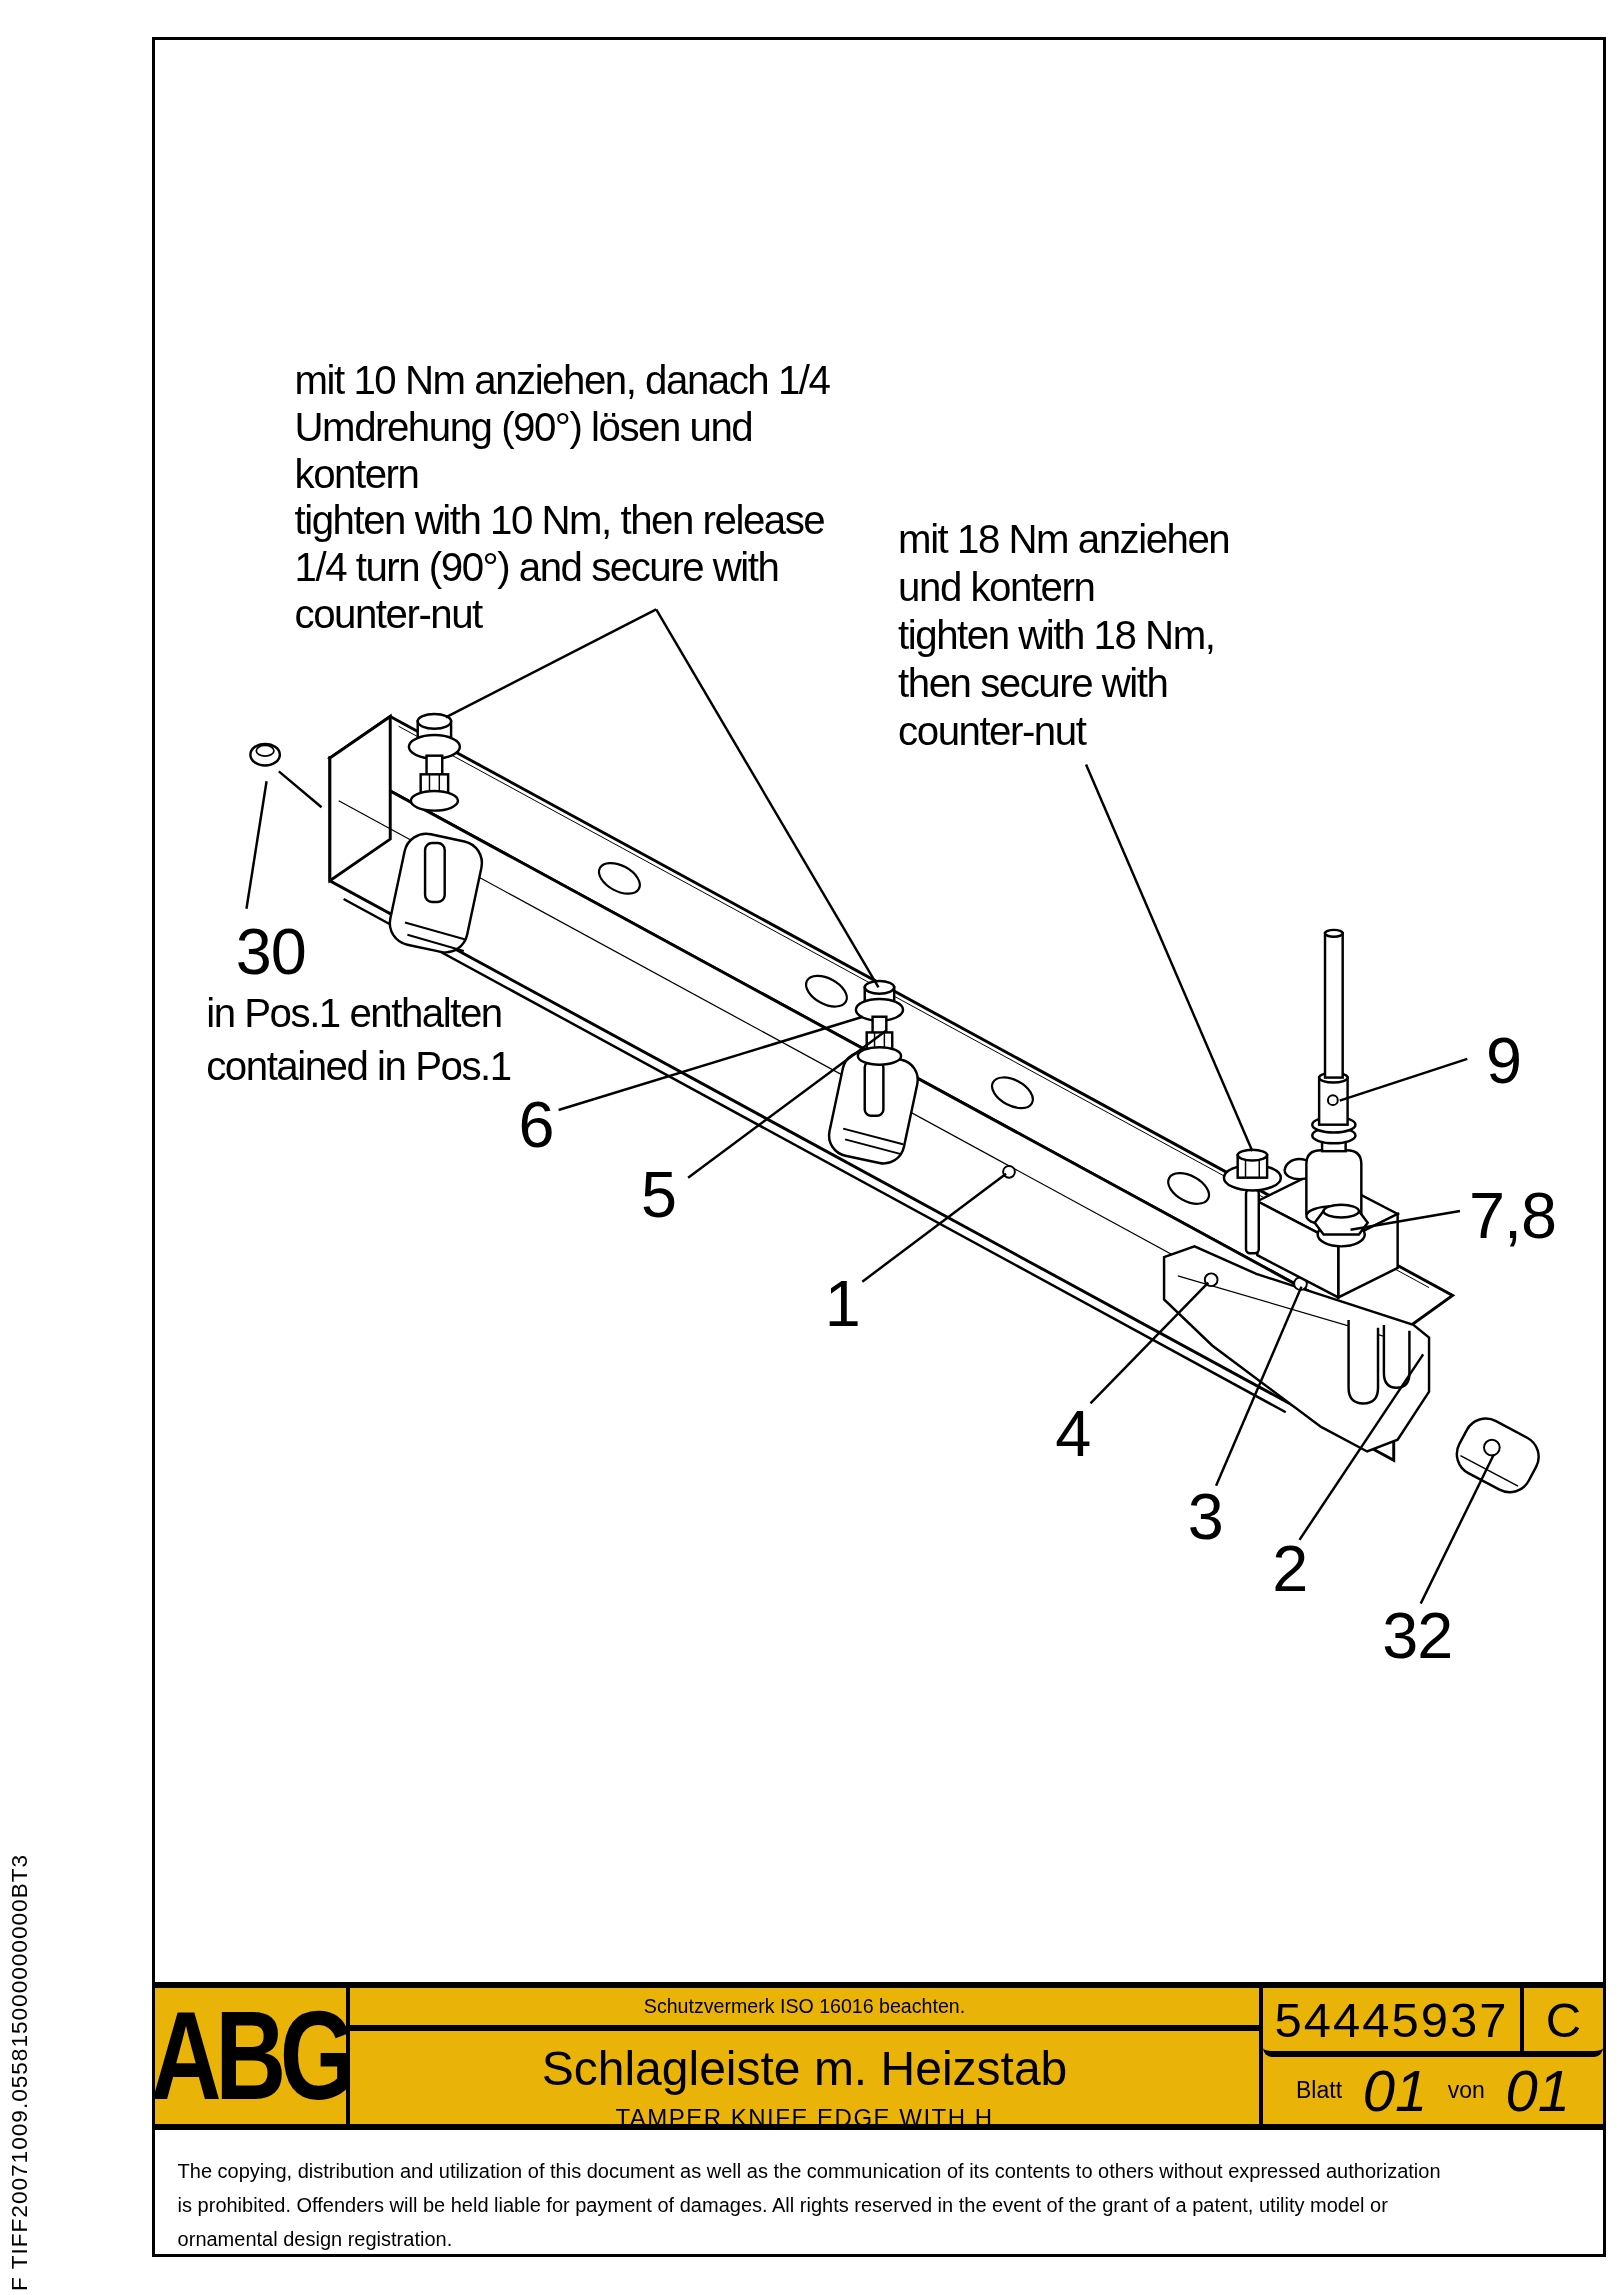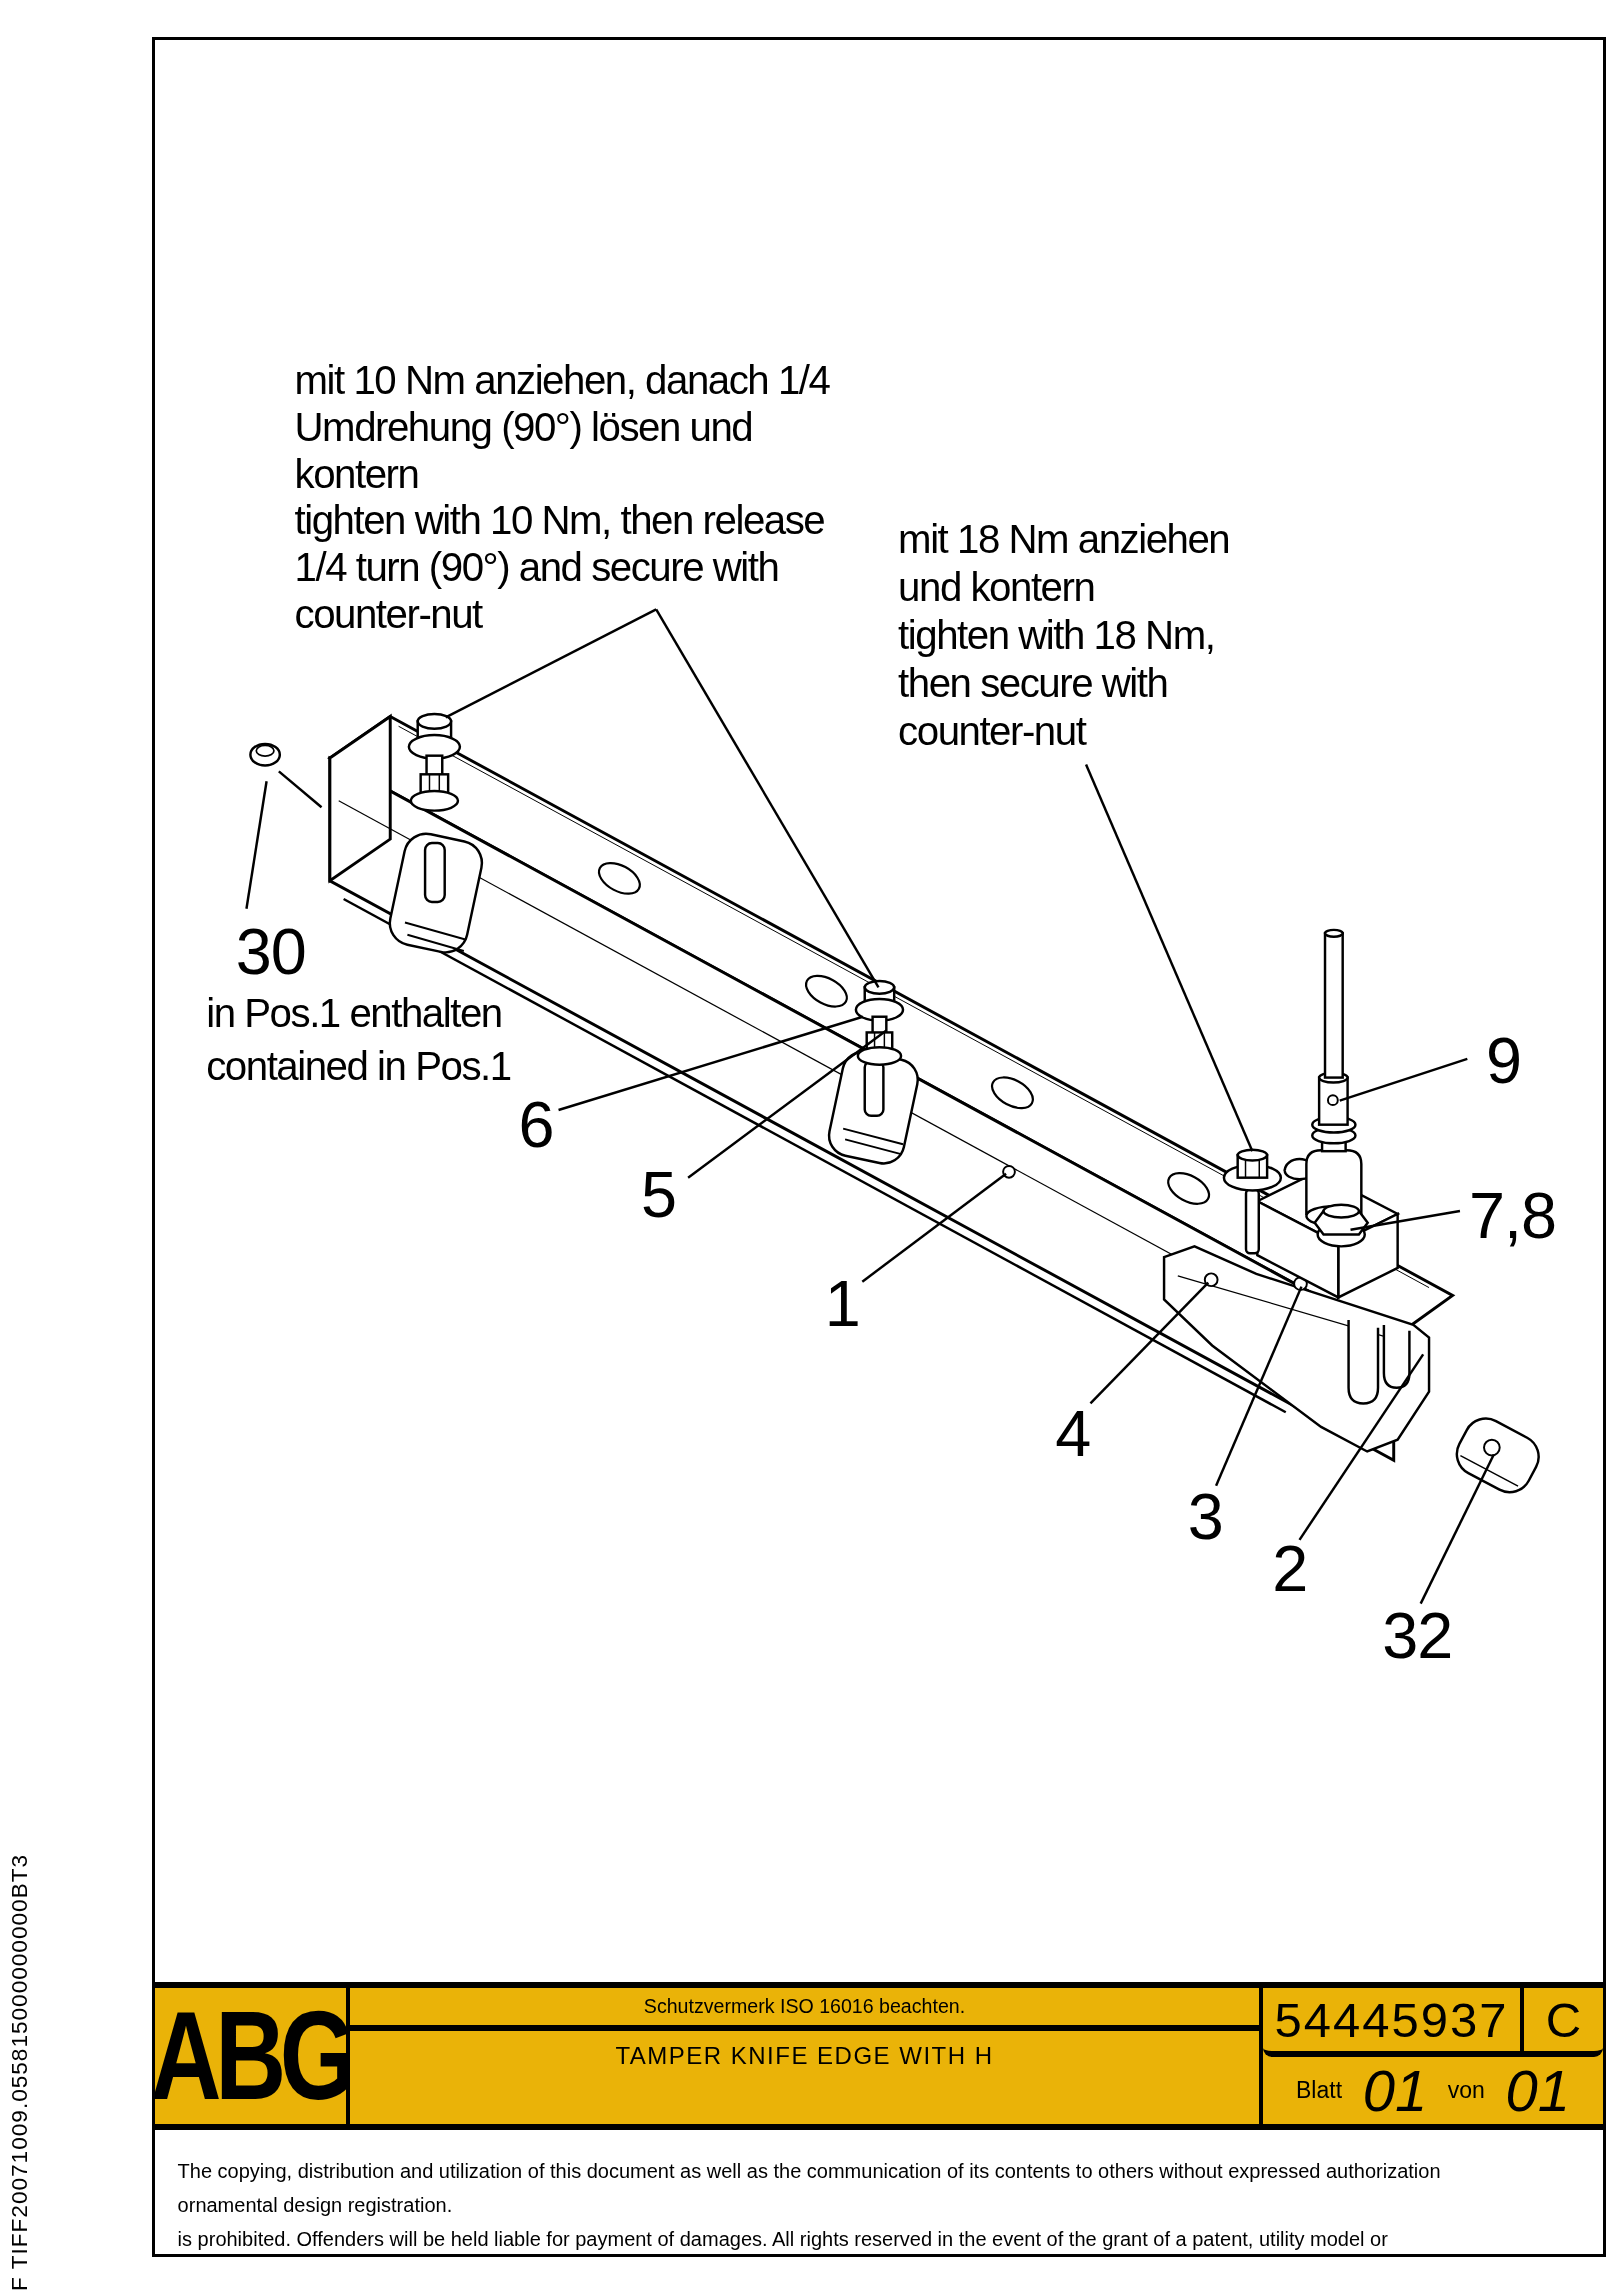--- a/index.html
+++ b/index.html
@@ -212,37 +212,38 @@
   </svg>
 
   <div class="frame">
 
     <div class="titleblock">
       <div class="tb-logo">
         <span>ABG</span>
       </div>
       <div class="tb-center">
         <div class="tb-protect">Schutzvermerk ISO 16016 beachten.</div>
+        <div class="tb-title">Schlagleiste m. Heizstab</div>
         <div class="tb-sub">TAMPER KNIFE EDGE WITH H</div>
       </div>
       <div class="tb-right">
         <div class="tb-right-top">
           <div class="tb-num">54445937</div>
           <div class="tb-rev">C</div>
         </div>
         <div class="tb-right-bot">
           <span class="tb-sheet-label">Blatt</span>
           <span class="tb-sheet-num">01</span>
           <span class="tb-of-label">von</span>
           <span class="tb-sheet-total">01</span>
         </div>
       </div>
     </div>
 
     <div class="disclaimer">
       <div>The copying, distribution and utilization of this document as well as the communication of its contents to others without expressed authorization</div>
+      <div>is prohibited. Offenders will be held liable for payment of damages. All rights reserved in the event of the grant of a patent, utility model or</div>
       <div>ornamental design registration.</div>
-      <div>is prohibited. Offenders will be held liable for payment of damages. All rights reserved in the event of the grant of a patent, utility model or</div>
     </div>
 
   </div>
 </div>
 
 
 </body></html>

